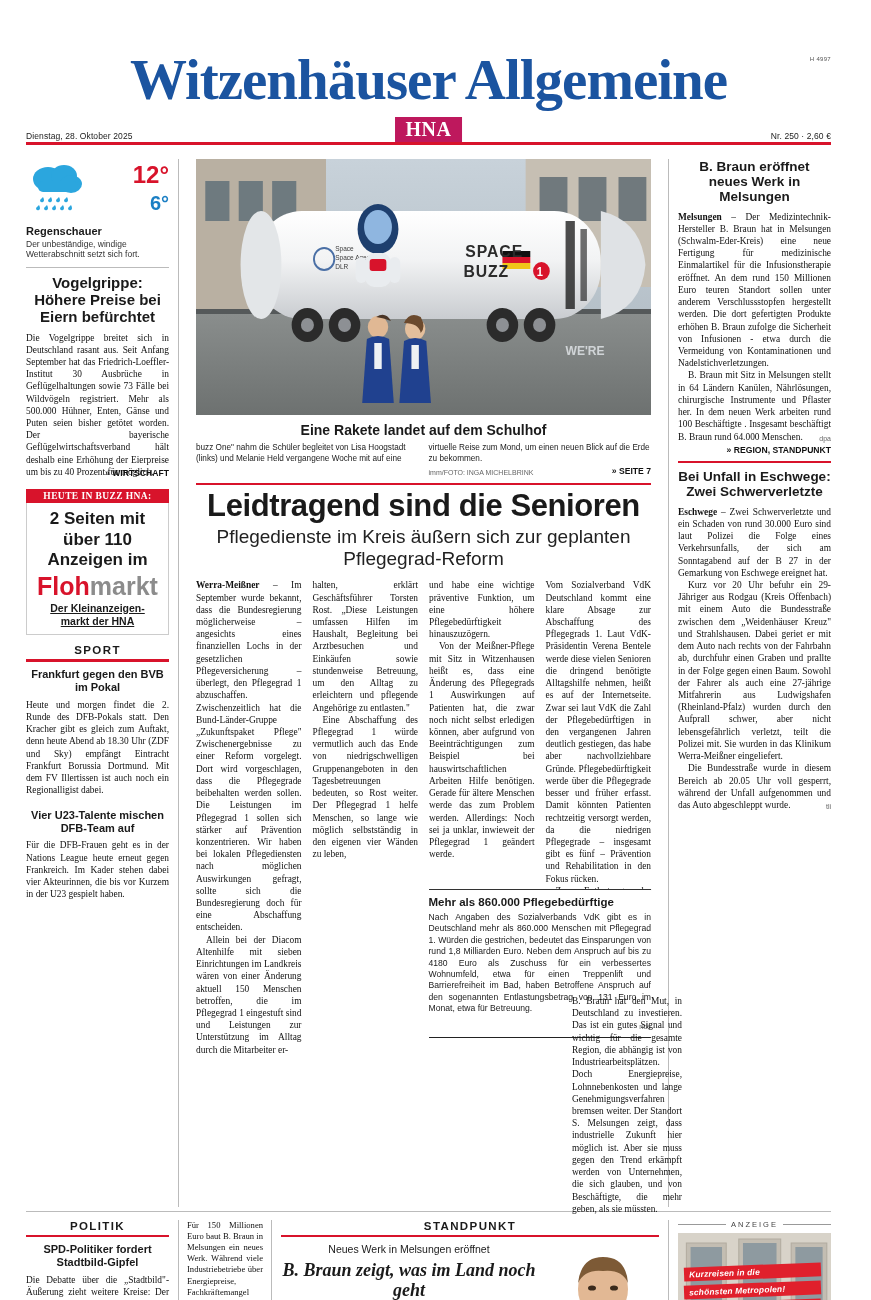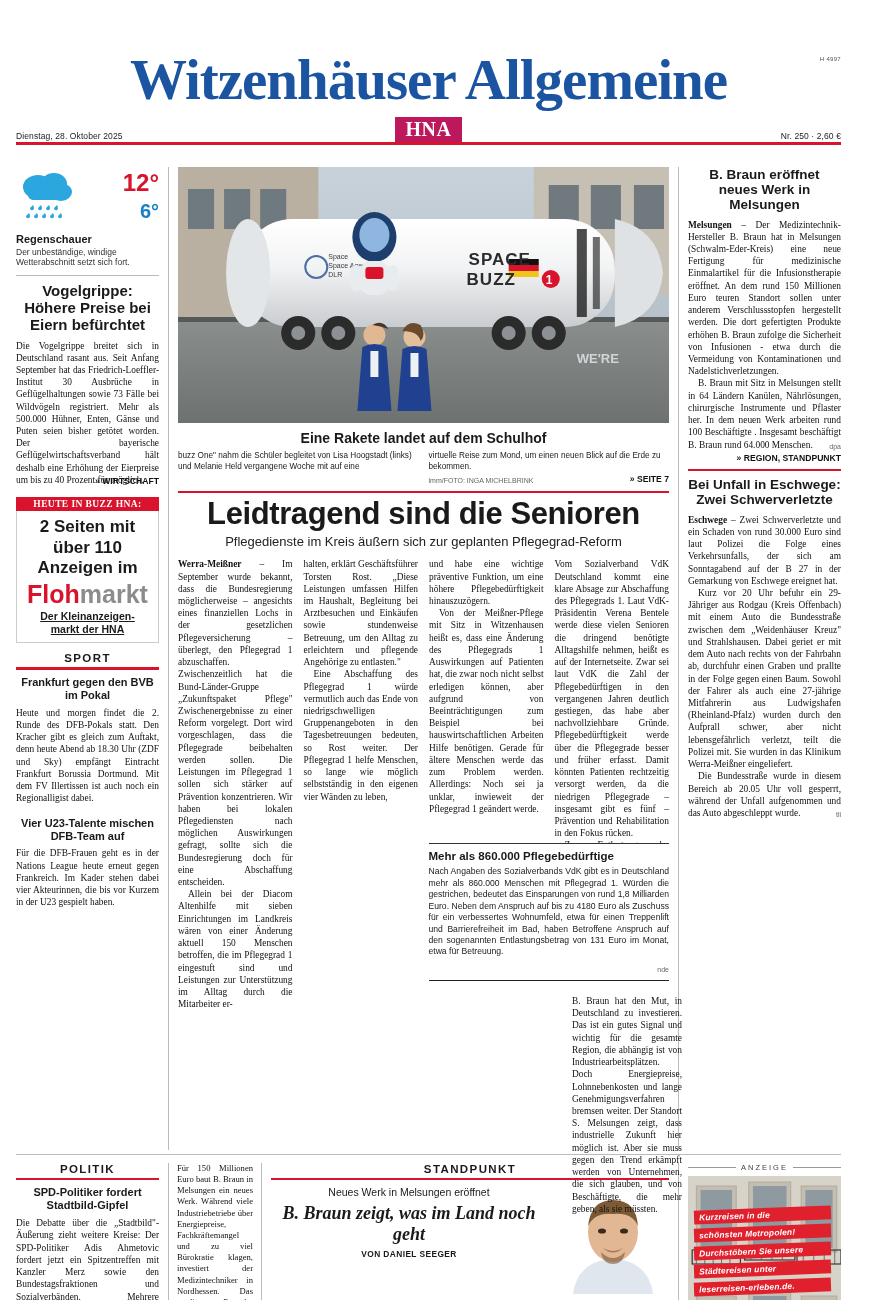--- a/index.html
+++ b/index.html
@@ -6,21 +6,21 @@
   * { box-sizing: border-box; }
   html, body { margin:0; padding:0; }
   body {
     width: 871px; height: 1300px;
     background:#ffffff;
     font-family: "Liberation Sans", sans-serif;
     color:#1a1a1a;
     overflow:hidden;
     position:relative;
   }
-  .page { width:857px; height:1300px; position:relative; padding:0 16px; }
+  .page { width:857px; height:1300px; position:relative; padding:0 26px; }
 
   
   .masthead { position:relative; padding-top:52px; }
   .mast-title {
     text-align:center;
     font-family:"Liberation Serif", serif;
     font-weight:bold;
     font-size:57px;
     letter-spacing:-1px;
     color:#1B54A0;
@@ -46,21 +46,21 @@
     font-size:20px; letter-spacing:0.5px;
     padding:2px 11px 3px 11px;
     z-index:3;
     line-height:1;
   }
   .mast-rule {
     height:3px; background:#D8132B; margin-top:1px;
   }
 
   
-  .top-zone { display:flex; gap:0; margin-top:22px; }
+  .top-zone { display:flex; gap:8px; margin-top:14px; }
   .col-left  { width:153px; flex:0 0 153px; padding-right:9px; }
   .col-mid   { flex:1 1 auto; padding:0 9px; }
   .col-right { width:163px; flex:0 0 163px; padding-left:9px; border-left:1px solid #bbb; }
 
   .vrule-l { border-right:1px solid #bbb; }
 
   
   .weather { display:flex; align-items:flex-start; gap:4px; }
   .wx-icon { width:62px; height:58px; position:relative; flex:0 0 62px; }
   .wx-temps { padding-top:4px; text-align:right; flex:1; }
@@ -117,21 +117,21 @@
     text-align:center; font-weight:bold; font-size:11.5px;
     letter-spacing:1.4px; padding-bottom:3px;
   }
   .sect-rule { height:2.5px; background:#D8132B; margin-bottom:6px; }
 
   
   .main-head {
     font-size:31px; font-weight:bold; line-height:1.0;
     text-align:center; letter-spacing:-0.4px; color:#1a1a1a;
   }
-  .main-sub { font-size:13px; text-align:center; margin-top:5px; color:#222; }
+  .main-sub { font-size:19px; text-align:center; margin-top:5px; color:#222; }
   .art-cols { display:flex; gap:11px; margin-top:9px; }
   .art-cols > .c { flex:1 1 0; min-width:0; }
 
   
   .infobox-h { font-size:11.5px; font-weight:bold; margin-bottom:4px; }
   .infobox-t { font-size:8.6px; line-height:1.33; text-align:justify; }
 
   
   .bottom-zone { display:flex; margin-top:8px; }
   .bz-a { width:153px; flex:0 0 153px; padding-right:9px; border-right:1px solid #bbb; }

